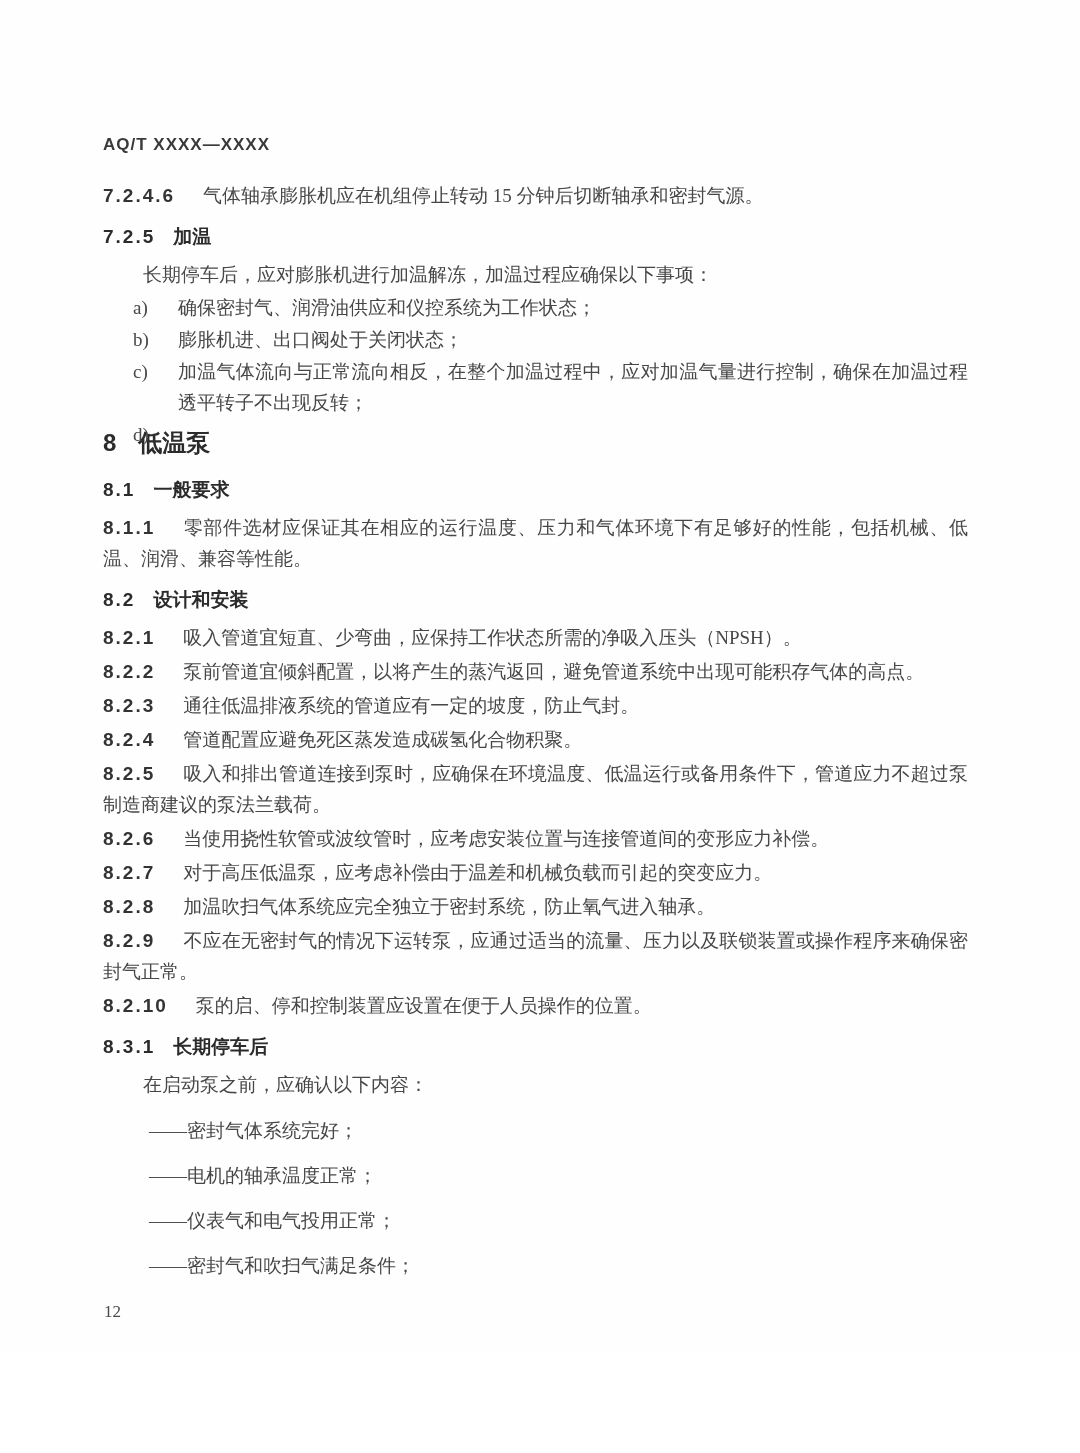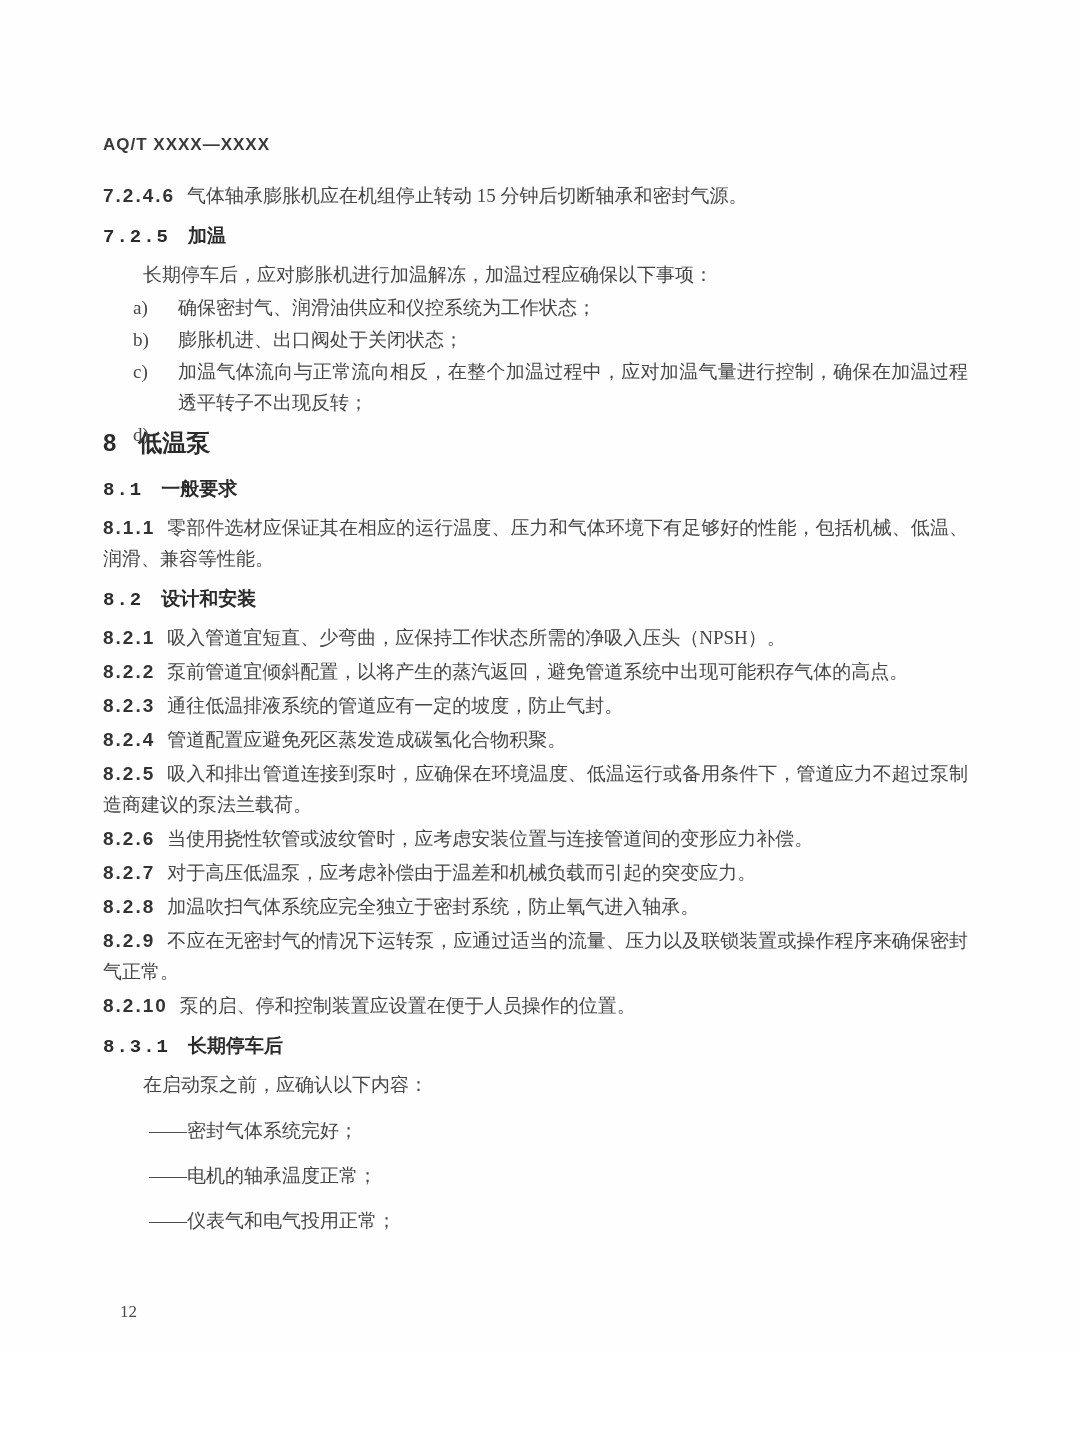--- a/index.html
+++ b/index.html
@@ -34,26 +34,26 @@
   .clause {
     margin: 0 0 3px 0;
     line-height: 31px;
     text-align: justify;
   }
   .clause .num {
     font-family: "Liberation Sans", "DejaVu Sans", sans-serif;
     font-weight: 600;
     color: #333333;
     letter-spacing: 2px;
-    margin-right: 12px;
+    margin-right: 28px;
     white-space: nowrap;
   }
   
   .h {
-    font-family: Liberation Mono, monospace;
+    font-family: Liberation Sans, sans-serif;
     font-weight: 700;
     color: #2b2b2b;
     line-height: 24px;
     margin: 14px 0 10px 0;
   }
   .h .num {
     font-weight: 600;
     letter-spacing: 2px;
     margin-right: 18px;
   }
@@ -93,21 +93,21 @@
   }
   
   .ditem {
     margin: 16px;
     line-height: 29px;
     padding-left: 30px;
   }
   
   .doc-footer {
     position: absolute;
-    left: 120px;
+    left: 104px;
     bottom: 30px;
     font-size: 17px;
     color: #4a4a4a;
     line-height: 18px;
   }
 </style>
 </head>
 <body>
 
 <div class="page">
@@ -136,19 +136,20 @@
       <p class="clause"><span class="num">8.2.6</span><span class="txt">当使用挠性软管或波纹管时，应考虑安装位置与连接管道间的变形应力补偿。</span></p>
       <p class="clause"><span class="num">8.2.7</span><span class="txt">对于高压低温泵，应考虑补偿由于温差和机械负载而引起的突变应力。</span></p>
       <p class="clause"><span class="num">8.2.8</span><span class="txt">加温吹扫气体系统应完全独立于密封系统，防止氧气进入轴承。</span></p>
       <p class="clause"><span class="num">8.2.9</span><span class="txt">不应在无密封气的情况下运转泵，应通过适当的流量、压力以及联锁装置或操作程序来确保密封气正常。</span></p>
       <p class="clause"><span class="num">8.2.10</span><span class="txt">泵的启、停和控制装置应设置在便于人员操作的位置。</span></p>
       <div class="h"><span class="num">8.3.1</span><span class="ttl">长期停车后</span></div>
       <p class="para">在启动泵之前，应确认以下内容：</p>
       <p class="ditem">——密封气体系统完好；</p>
       <p class="ditem">——电机的轴承温度正常；</p>
       <p class="ditem">——仪表气和电气投用正常；</p>
+      <p class="ditem">——密封气和吹扫气满足条件；</p>
     </main>
 
   <div class="doc-footer">
     <span>12</span>
   </div>
 
 </div>
 
 </body></html>

